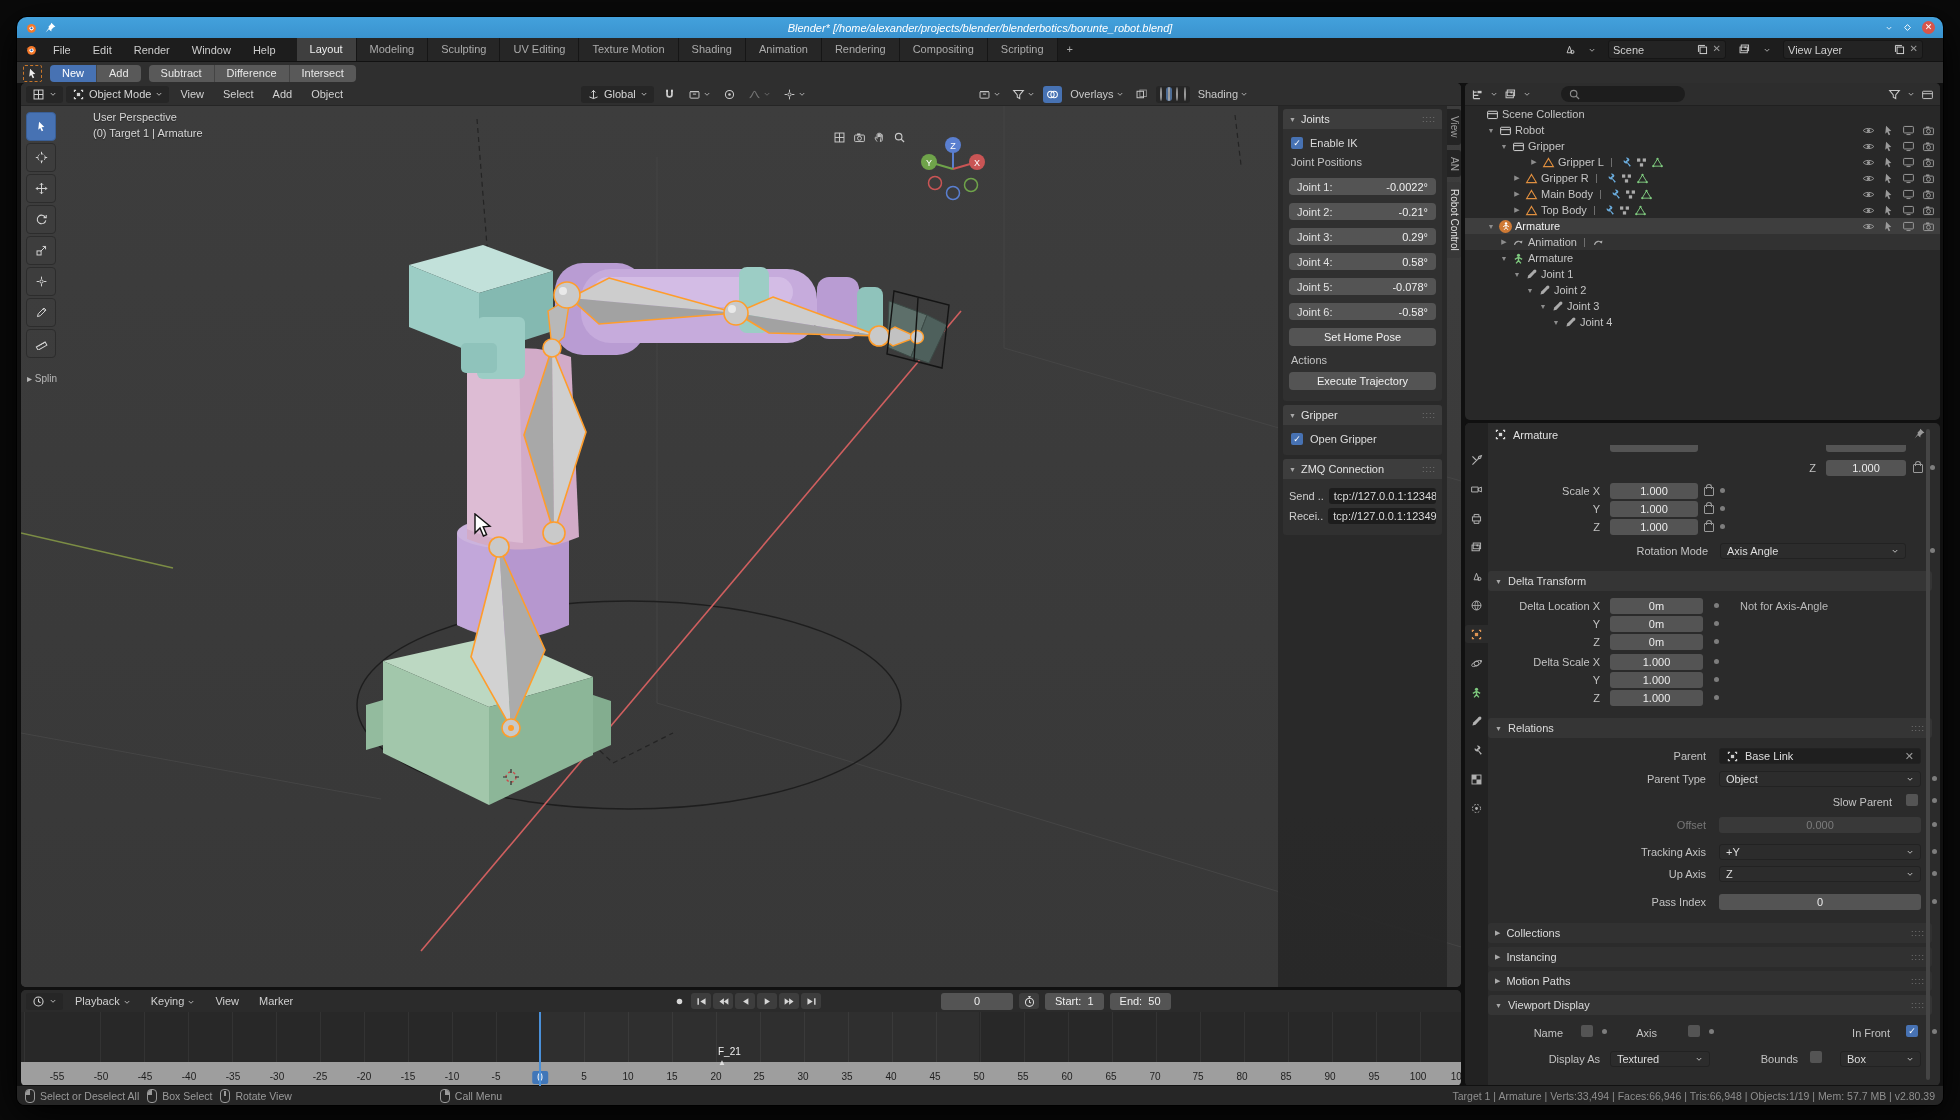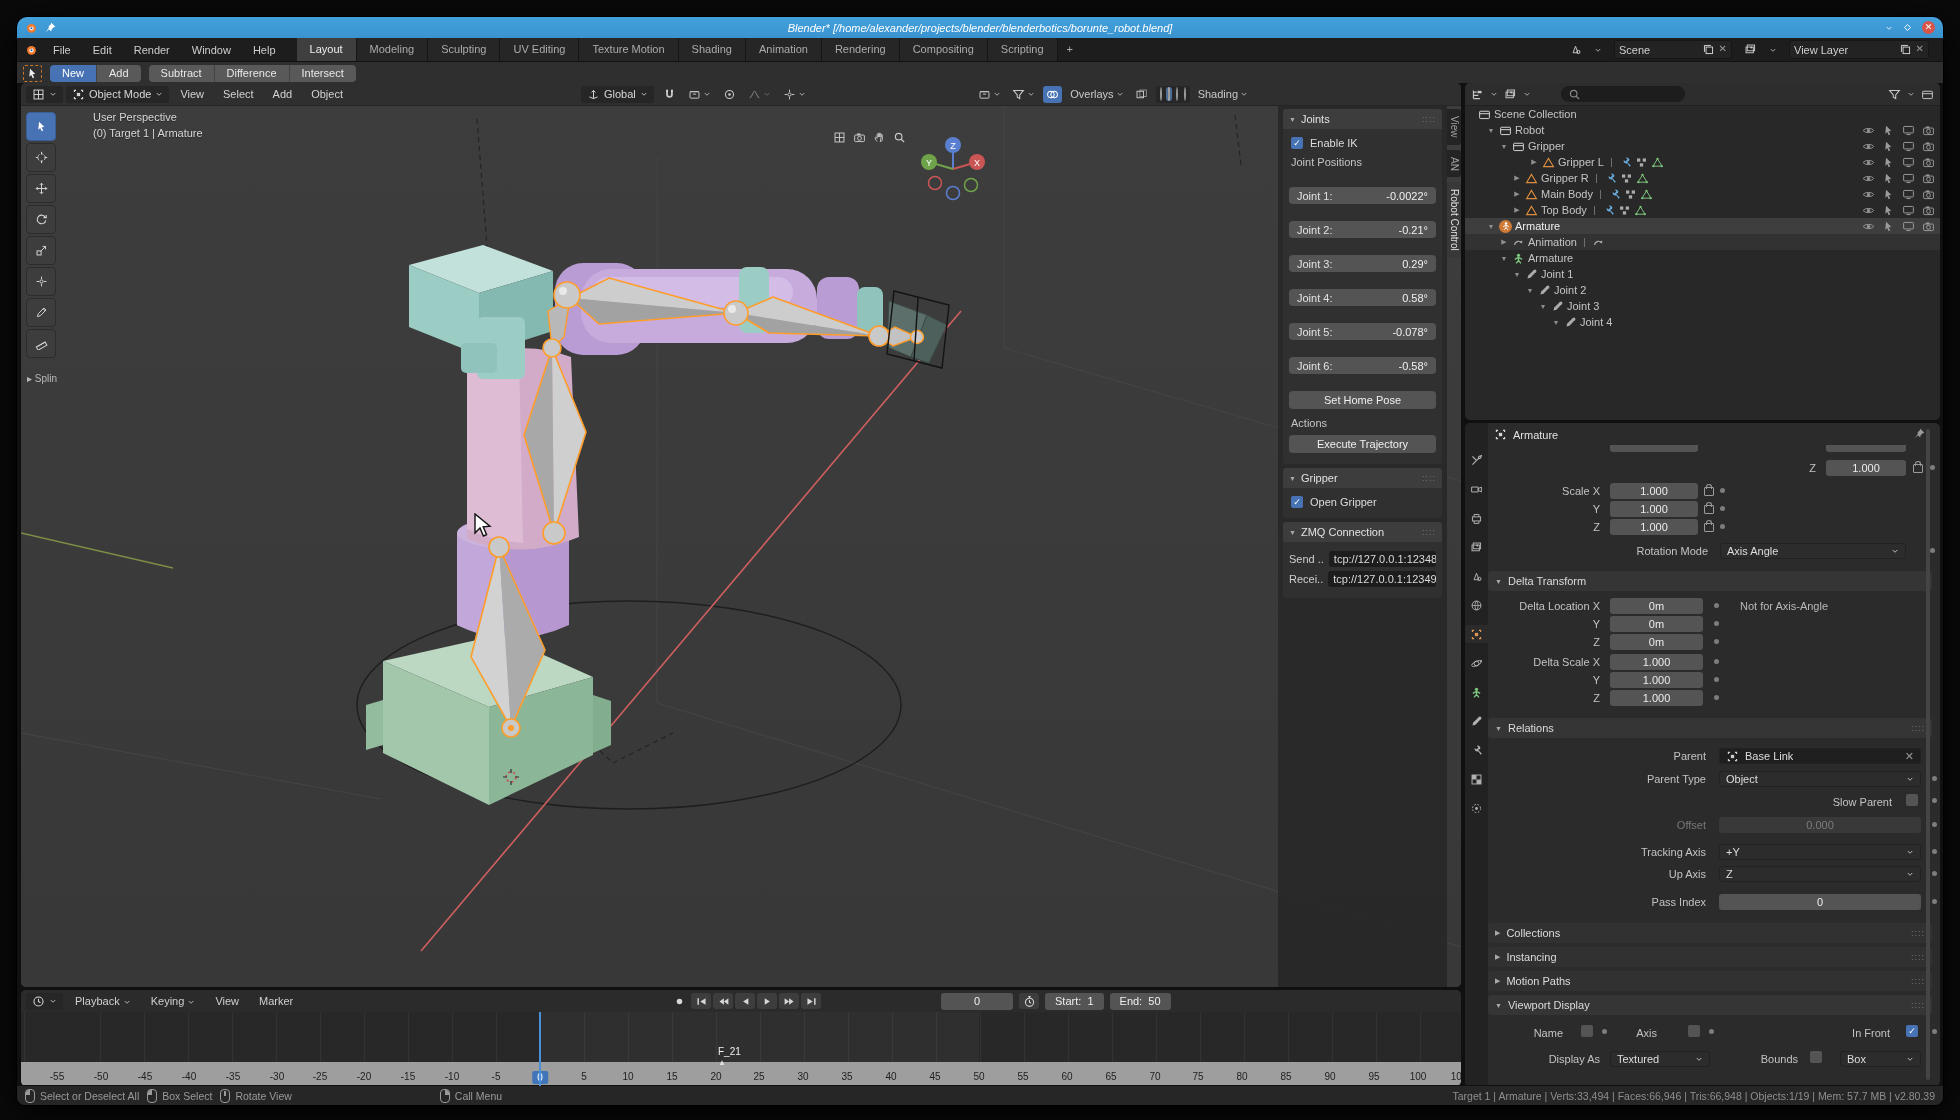--- a/index.html
+++ b/index.html
@@ -12,21 +12,21 @@
   .titlebar .tb-title{position:absolute;left:0;right:0;text-align:center;color:#fff;font-size:11px;font-style:italic;}
   .tb-right{margin-left:auto;display:flex;gap:9px;align-items:center;z-index:2}
   .tb-close{width:13px;height:13px;border-radius:50%;background:#d8554a;color:#fff;font-size:9px;line-height:13px;text-align:center}
   
   .menubar{height:23px;background:#1d1d1d;display:flex;align-items:center;border-bottom:1px solid #121212;}
   .menu-item{padding:0 11px;color:#cdcdcd;line-height:22px}
   .ws-tabs{display:flex;height:23px;margin-left:10px}
   .ws-tab{padding:0 13px;line-height:23px;color:#ababab;background:#262626;border-right:1px solid #161616}
   .ws-tab.active{background:#3f3f3f;color:#efefef}
   .ws-plus{padding:0 9px;line-height:23px;color:#ababab}
-  .mb-right{margin-left:auto;display:flex;align-items:center;gap:12px;padding-right:14px}
+  .mb-right{margin-left:auto;display:flex;align-items:center;gap:12px;padding-right:20px}
   .id-field{display:flex;align-items:center;background:#232323;border:1px solid #161616;border-radius:3px;height:17px;padding:0 4px;gap:5px;color:#d0d0d0}
   .id-field .fx{color:#9a9a9a;font-size:10px}
   
   .toolsettings{height:22px;background:#2f2f2f;display:flex;align-items:center;padding:0 6px;gap:8px;border-bottom:1px solid #141414}
   .tool-active-ico{width:17px;height:15px;border:1px dashed #c8762a;border-radius:2px;display:flex;align-items:center;justify-content:center;color:#eee}
   .btn-group{display:flex;border-radius:4px;overflow:hidden}
   .ts-btn{background:#595959;color:#e8e8e8;padding:0 12px;line-height:17px;border-right:1px solid #444}
   .ts-btn:last-child{border-right:none}
   .ts-btn.blue{background:#4772b3;color:#fff}
   
@@ -63,21 +63,21 @@
   .gizmo{position:absolute;left:894px;top:22px}
   
   .npanel{position:absolute;top:0;bottom:0;right:14px;width:169px;background:rgba(40,40,40,.97);padding:4px 5px;box-sizing:border-box}
   .panel-hdr{background:#3d3d3d;border-radius:3px 3px 0 0;height:20px;display:flex;align-items:center;padding:0 6px;gap:5px;color:#e2e2e2;margin-top:4px}
   .panel-hdr .grip{margin-left:auto;color:#777;letter-spacing:1px;font-size:9px}
   .panel-body{background:#303030;border-radius:0 0 3px 3px;padding:5px 6px 7px}
   .chk-row{display:flex;align-items:center;gap:7px;padding:3px 2px;color:#dcdcdc}
   .chk{width:12px;height:12px;border-radius:2px;background:#545454;flex:none}
   .chk.on{background:#4772b3;color:#fff;font-size:9px;line-height:12px;text-align:center}
   .sub-label{color:#c4c4c4;padding:4px 2px 2px}
-  .val-row{display:flex;justify-content:space-between;align-items:center;background:#545454;border-radius:4px;height:17px;padding:0 8px;margin:17px 0;color:#f0f0f0}
+  .val-row{display:flex;justify-content:space-between;align-items:center;background:#545454;border-radius:4px;height:17px;padding:0 8px;margin:8px 0;color:#f0f0f0}
   .val-row .vl{color:#e2e2e2}
   .btn-wide{background:#545454;border-radius:4px;height:18px;line-height:18px;text-align:center;color:#f0f0f0;margin:4px 0}
   .zmq-row{display:flex;align-items:center;gap:5px;margin:4px 0;color:#cfcfcf}
   .zmq-field{flex:1;background:#1d1d1d;border-radius:3px;height:16px;line-height:16px;padding:0 5px;color:#dadada;white-space:nowrap;overflow:hidden}
   .side-tabs{position:absolute;top:4px;right:0;width:14px;display:flex;flex-direction:column;gap:5px}
   .side-tab{writing-mode:vertical-rl;background:#242424;color:#9f9f9f;border-radius:0 3px 3px 0;padding:7px 1px;font-size:10px;text-align:center}
   .side-tab.active{background:#383838;color:#e0e0e0}
   
   .ol-header{height:22px;background:#2d2d2d;border-bottom:1px solid #202020;display:flex;align-items:center;gap:6px;padding:0 6px}
   .ol-search{display:flex;align-items:center;gap:4px;background:#1d1d1d;border-radius:9px;height:16px;width:110px;padding:0 7px;color:#888;margin-left:24px}
@@ -977,21 +977,21 @@
               </svg>
             <svg class="chev">
                 <use href="#s-chev"></use>
               </svg>
             <svg class="oi">
                 <use href="#s-collection"></use>
               </svg>
           </span>
         </div>
         <div class="ol-rows">
-          <div class="ol-row" style="">
+          <div class="ol-row" style="padding-left:8px">
             <span class="tw"></span>
             <svg class="oi c-white">
                 <use href="#s-collection"></use>
               </svg>
             <span class="ol-label">Scene Collection</span>
           </div>
           <div class="ol-row" style="padding-left:21px">
             <span class="tw">▼</span>
             <svg class="oi c-white">
                 <use href="#s-collection"></use>

